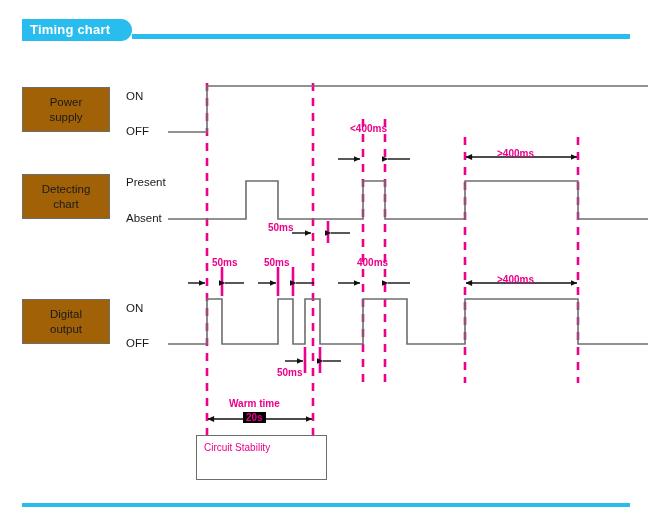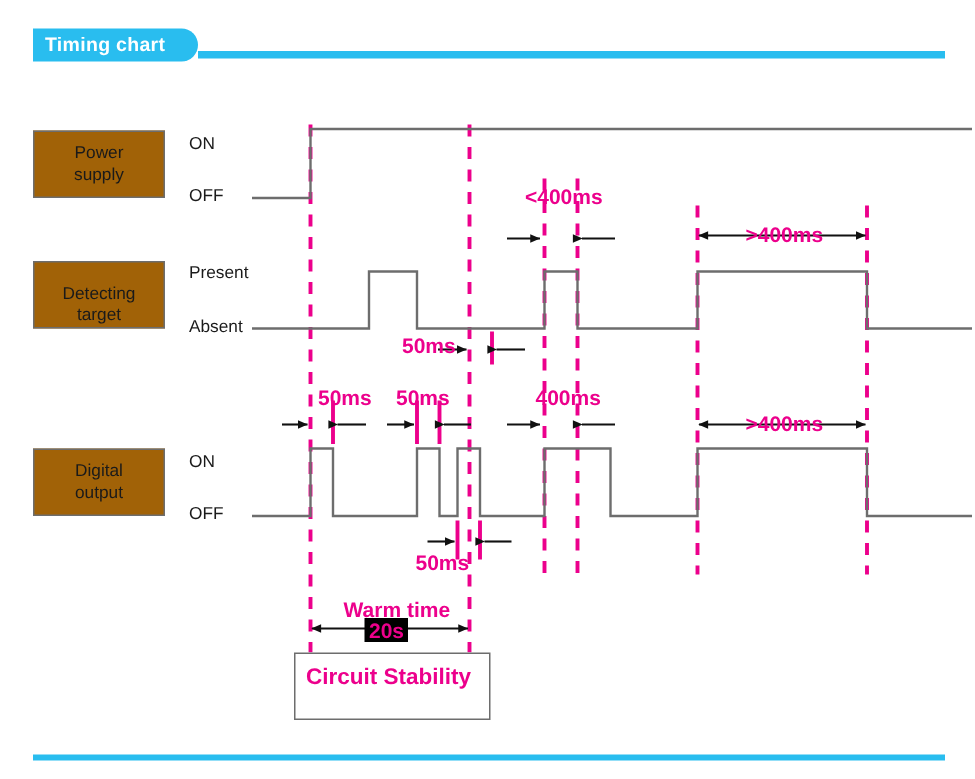--- a/index.html
+++ b/index.html
@@ -47,56 +47,56 @@
   
   .slabel{
     position:absolute;font-size:11.5px;color:#1a1a1a;white-space:nowrap;
   }
 
   
   #wave{position:absolute;left:0;top:0;width:650px;height:519px;}
 
   
   .mtext{
-    position:absolute;color:#ec008c;font-size:14px;font-weight:bold;
+    position:absolute;color:#ec008c;font-size:10px;font-weight:bold;
     white-space:nowrap;
   }
 
   
   .csbox{
     position:absolute;left:196px;top:424px;width:131px;height:45px;
     border:1px solid #6d6d6d;background:#fff;box-sizing:border-box;
   }
   .cstext{
     position:absolute;left:204px;top:430px;width:125px;
-    color:#ec008c;font-size:15px;font-weight:bold;line-height:1.45;
+    color:#ec008c;font-size:10px;font-weight:normal;line-height:1.45;
   }
 </style>
 </head>
 <body>
 
 <div id="root">
 
   <div class="hdr-wrap">
     <div class="hdr-tab"></div>
     <div class="hdr-title">Timing chart</div>
     <div class="hdr-rule"></div>
   </div>
 
   <div class="lbox" style="left:22px;top:76px;width:88px;height:45px;">
     <div>
       <span>Power</span><br>
       <span>supply</span>
     </div>
   </div>
 
-  <div class="lbox" style="left:22px;top:163px;width:88px;height:45px;align-items:flex-end;">
+  <div class="lbox" style="left:22px;top:163px;width:88px;height:45px;">
     <div>
       <span>Detecting</span><br>
-      <span>target</span>
+      <span>chart</span>
     </div>
   </div>
 
   <div class="lbox" style="left:22px;top:288px;width:88px;height:45px;">
     <div>
       <span>Digital</span><br>
       <span>output</span>
     </div>
   </div>
 

